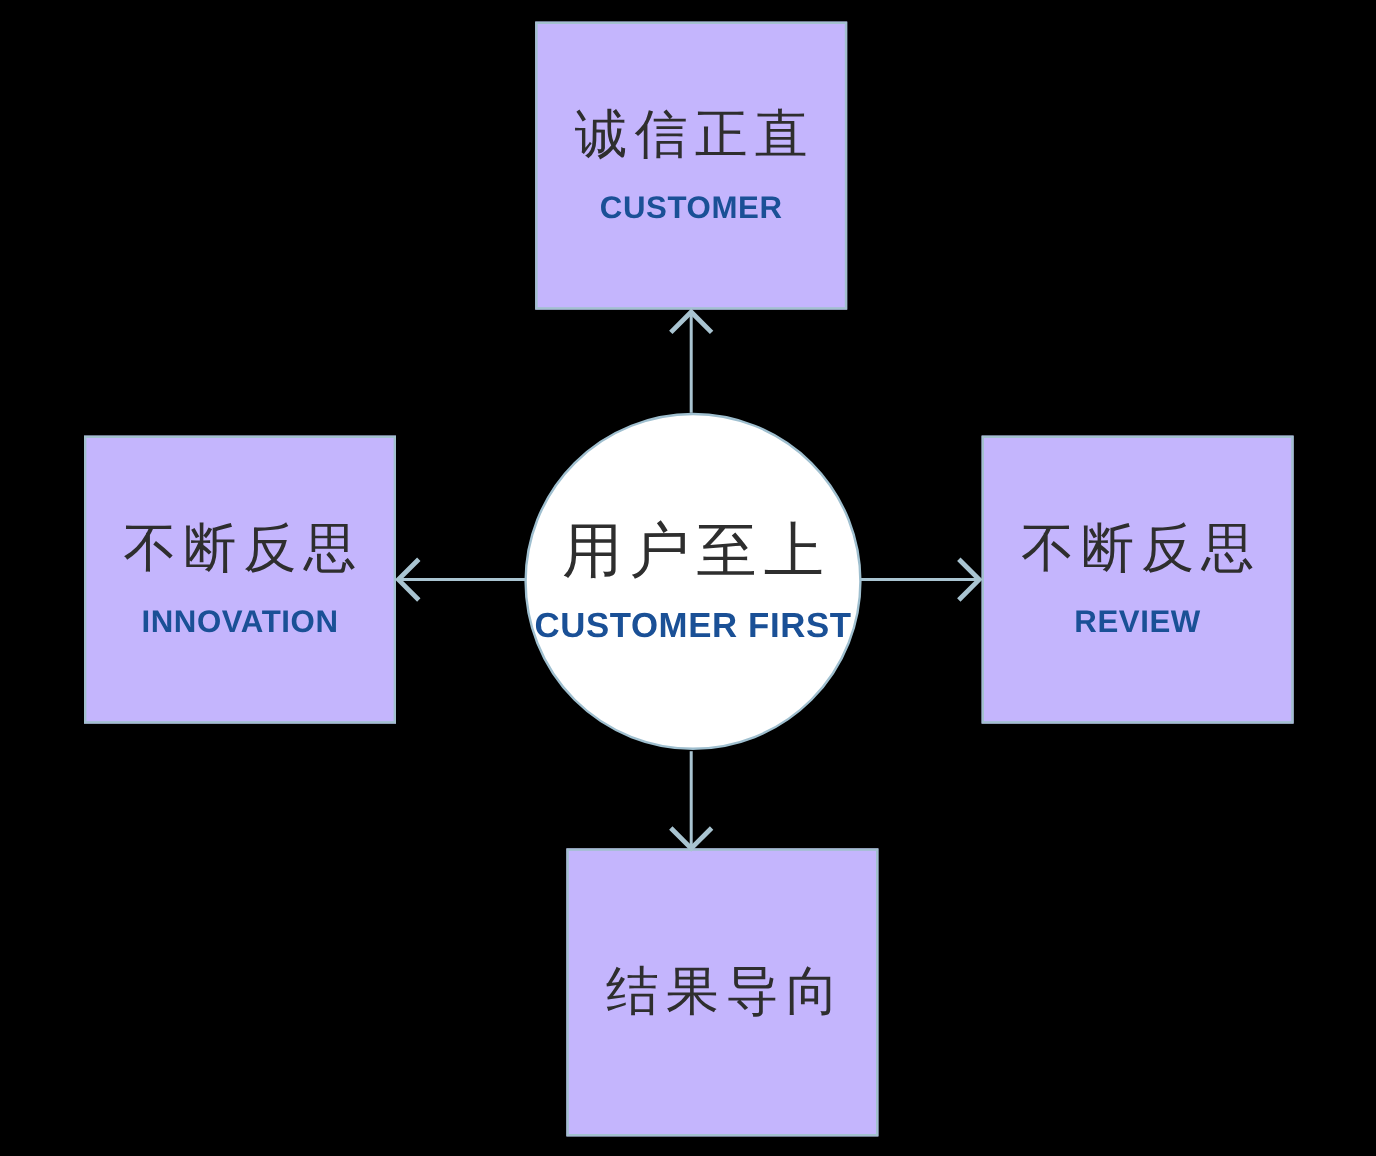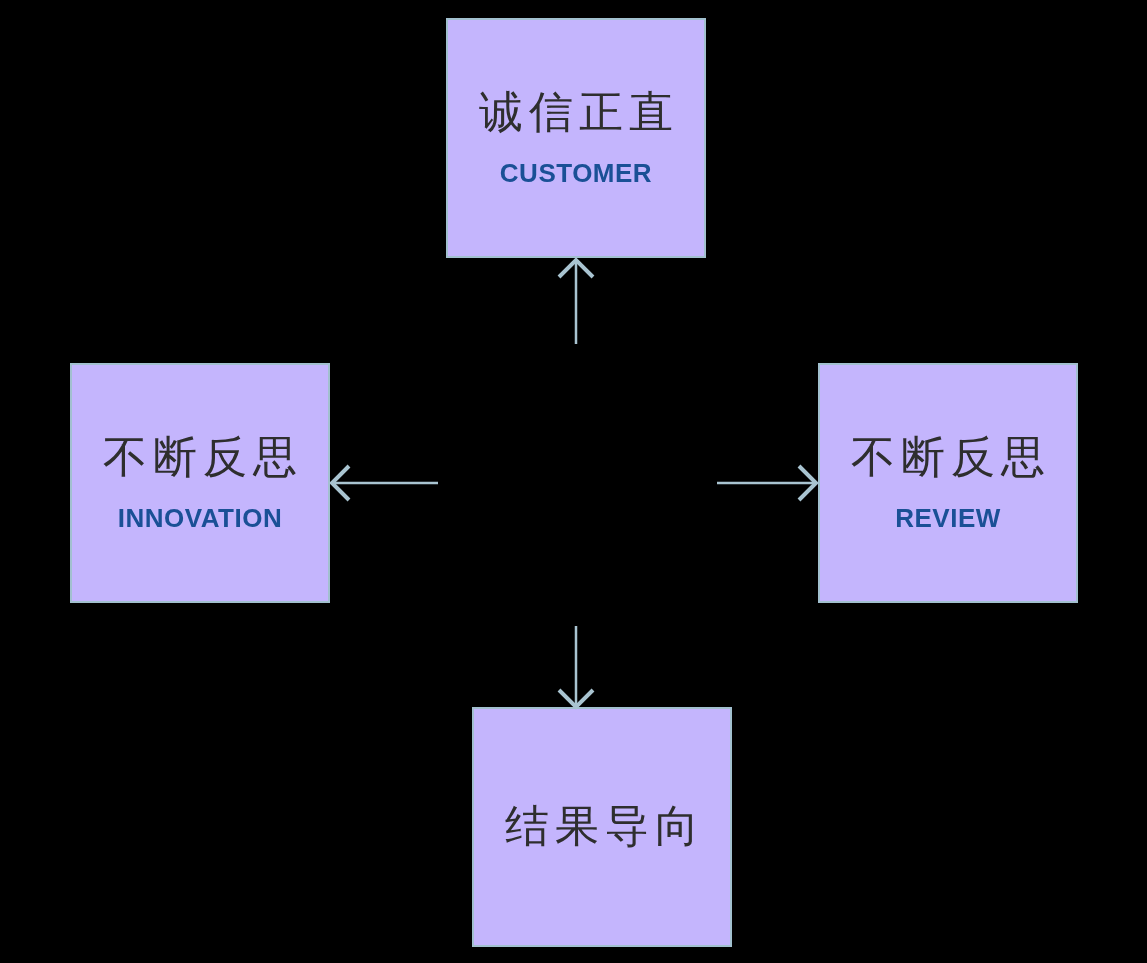--- a/index.html
+++ b/index.html
@@ -108,20 +108,24 @@
   <div class="node-box" id="node-top">
     <div class="zh-label">诚信正直</div>
     <div class="en-label">CUSTOMER</div>
   </div>
 
   <div class="node-box" id="node-left">
     <div class="zh-label">不断反思</div>
     <div class="en-label">INNOVATION</div>
   </div>
 
+  <div id="node-center">
+    <div class="zh-label">用户至上</div>
+    <div class="en-label">CUSTOMER FIRST</div>
+  </div>
 
   <div class="node-box" id="node-right">
     <div class="zh-label">不断反思</div>
     <div class="en-label">REVIEW</div>
   </div>
 
   <div class="node-box" id="node-bottom">
     <div class="zh-label">结果导向</div>
   </div>
 

